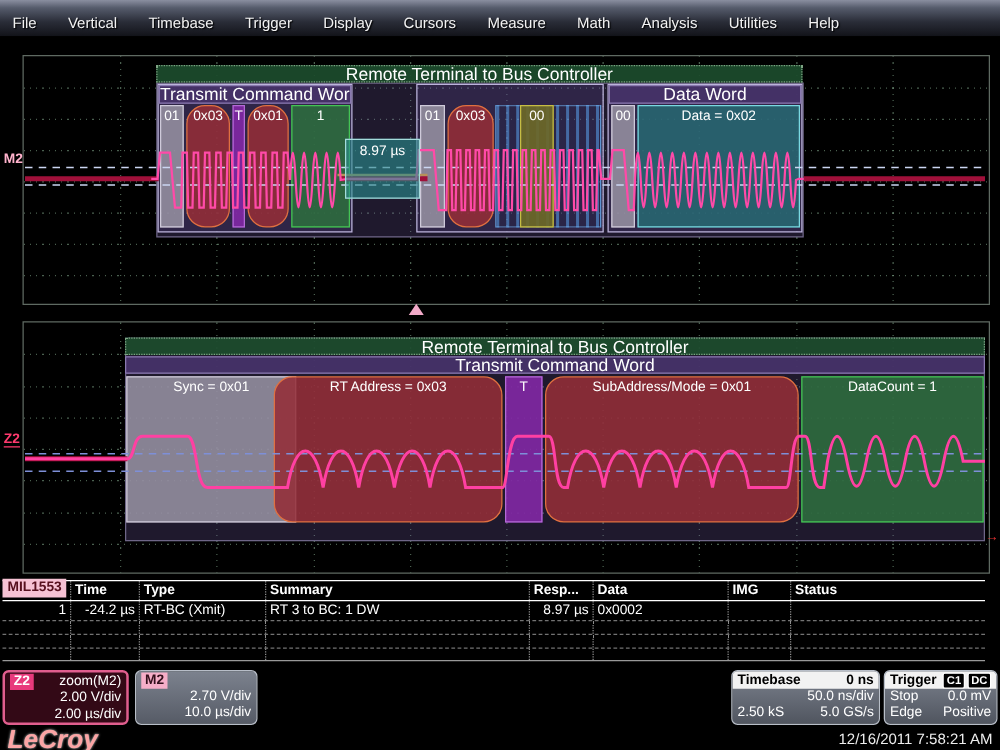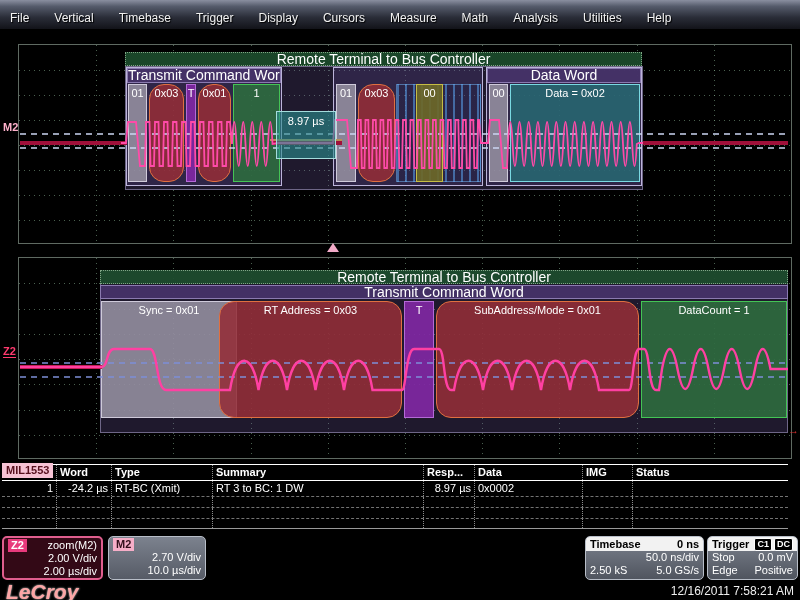--- a/index.html
+++ b/index.html
@@ -192,21 +192,21 @@
     <rect x="2" y="108" width="82" height="4" fill="#b01040"></rect>
     <path id="wpath2" d="M2,110 H84 C90,110 88,92 96,92 H132 C140,92 138,133 148,133 H212 C218.3,94 234.2,94 240.5,133 C246.8,94 262.7,94 269.0,133 C275.3,94 291.2,94 297.5,133 C303.8,94 319.7,94 326.0,133 C332.3,94 348.2,94 354.5,133 H384 C388,133 388,92 396,92 H421 C427,92 425,133 433,133 H436 C442.4,94 458.6,94 465.0,133 C471.4,94 487.6,94 494.0,133 C500.4,94 516.6,94 523.0,133 C529.4,94 545.6,94 552.0,133 C558.4,94 574.6,94 581.0,133 H611 C615,133 615,92 621,92 H626 C632,92 630,133 638,133 H641 L644,112 C649.2,85.4 654.3,85.4 659.5,112 C664.7,138.6 669.8,138.6 675.0,112 C680.2,85.4 685.3,85.4 690.5,112 C695.7,138.6 700.8,138.6 706.0,112 C711.2,85.4 716.3,85.4 721.5,112 C726.7,138.6 731.8,138.6 737.0,112 C742.2,85.4 747.3,85.4 752.5,112 H770" fill="none" stroke="#ff40a2" stroke-width="2.4"></path>
   </svg>
 
   <div id="right-arrow">→</div>
 
   <div id="dtable">
     <div id="bus-badge">MIL1553</div>
     <div class="trow" id="thead">
       <div class="tcell c0"></div>
-      <div class="tcell c1">Word</div>
+      <div class="tcell c1">Time</div>
       <div class="tcell c2">Type</div>
       <div class="tcell c3">Summary</div>
       <div class="tcell c4">Resp...</div>
       <div class="tcell c5">Data</div>
       <div class="tcell c6">IMG</div>
       <div class="tcell c7">Status</div>
     </div>
     <div class="trow trow-data">
       <div class="tcell c0 r">1</div>
       <div class="tcell c1 r">-24.2 µs</div>

